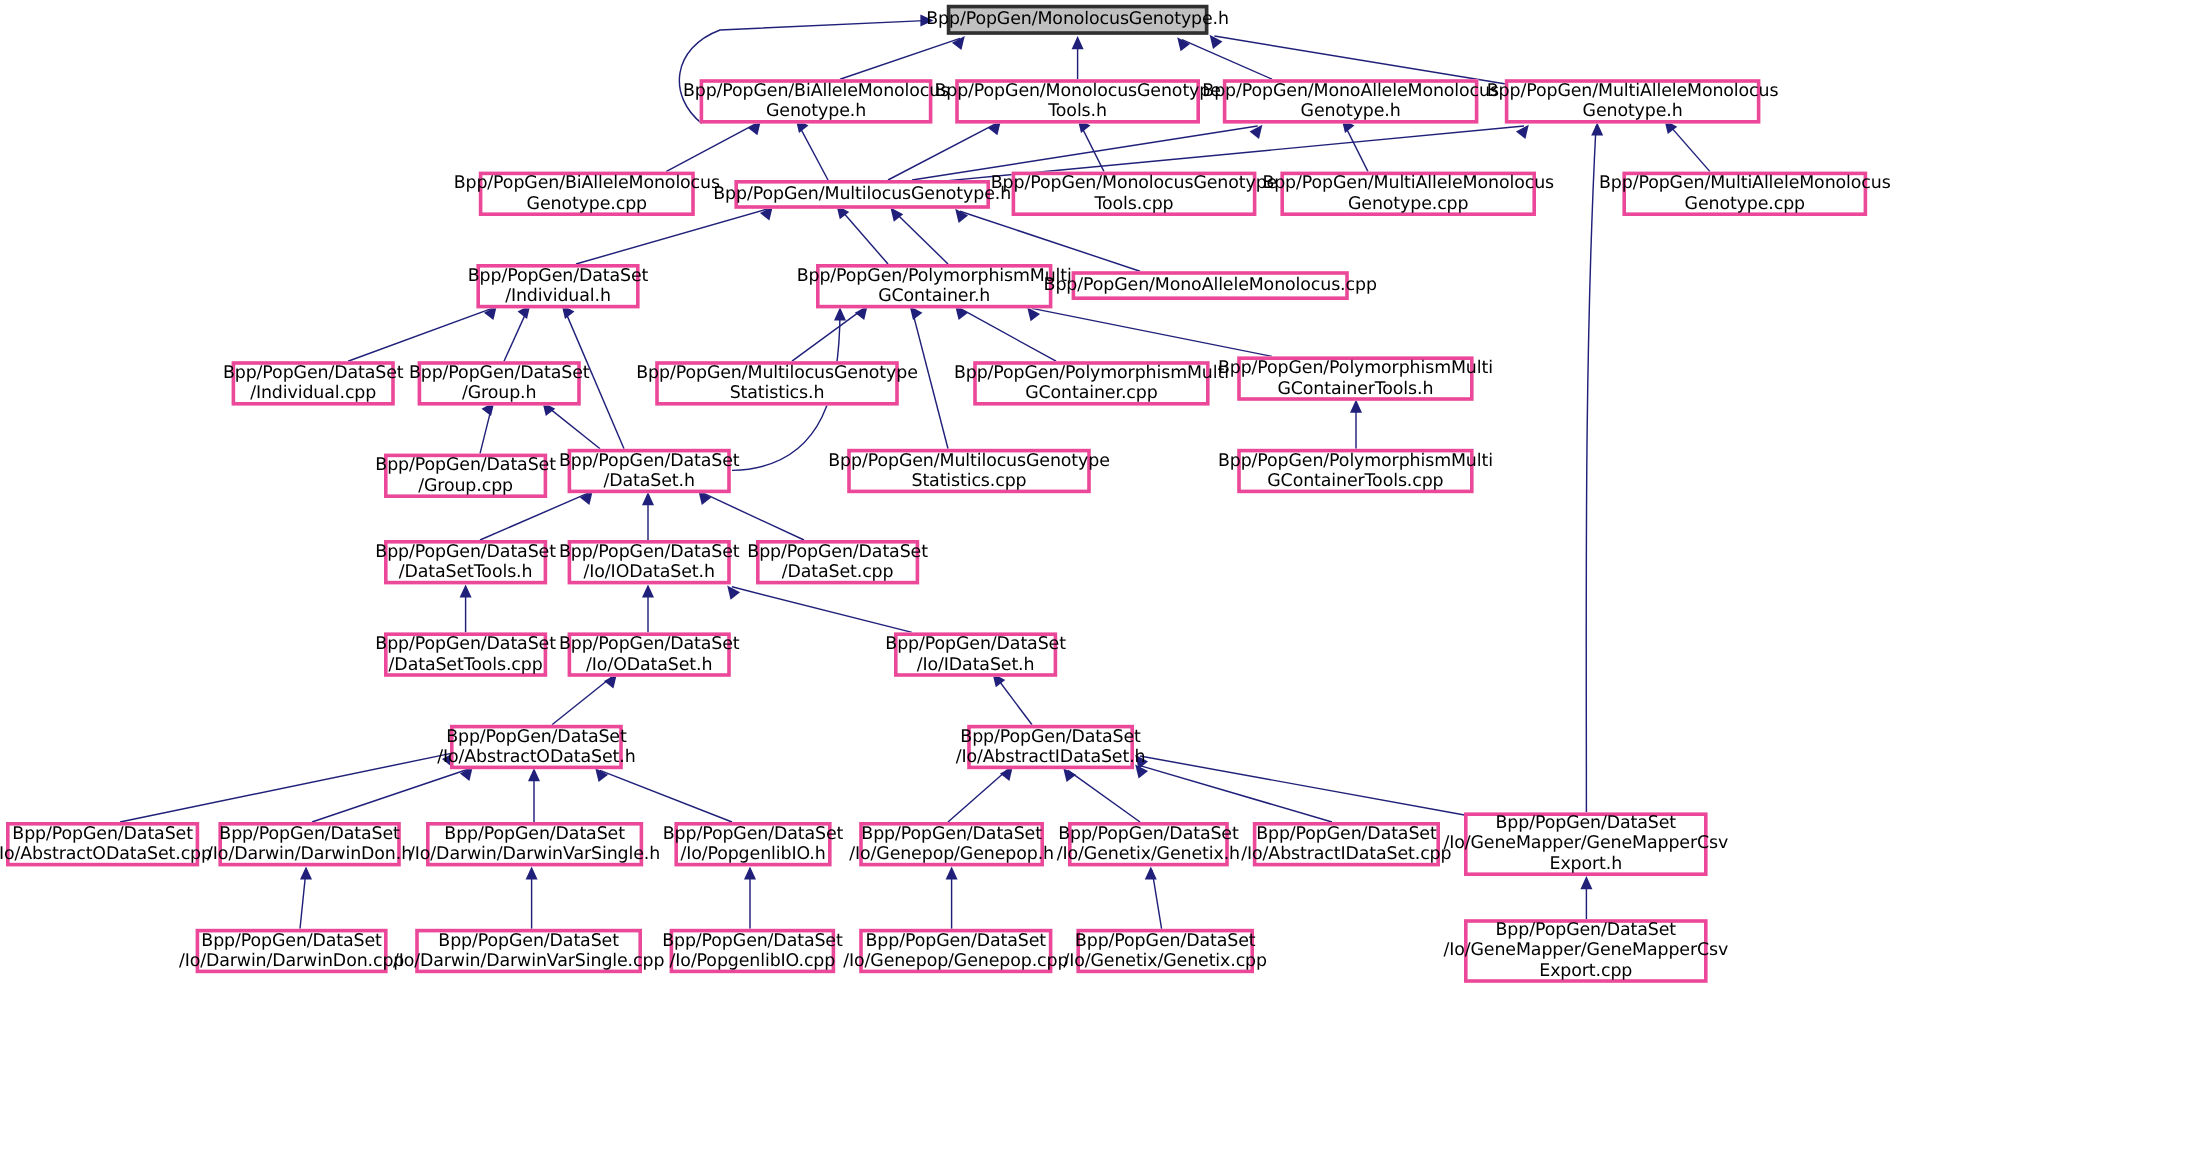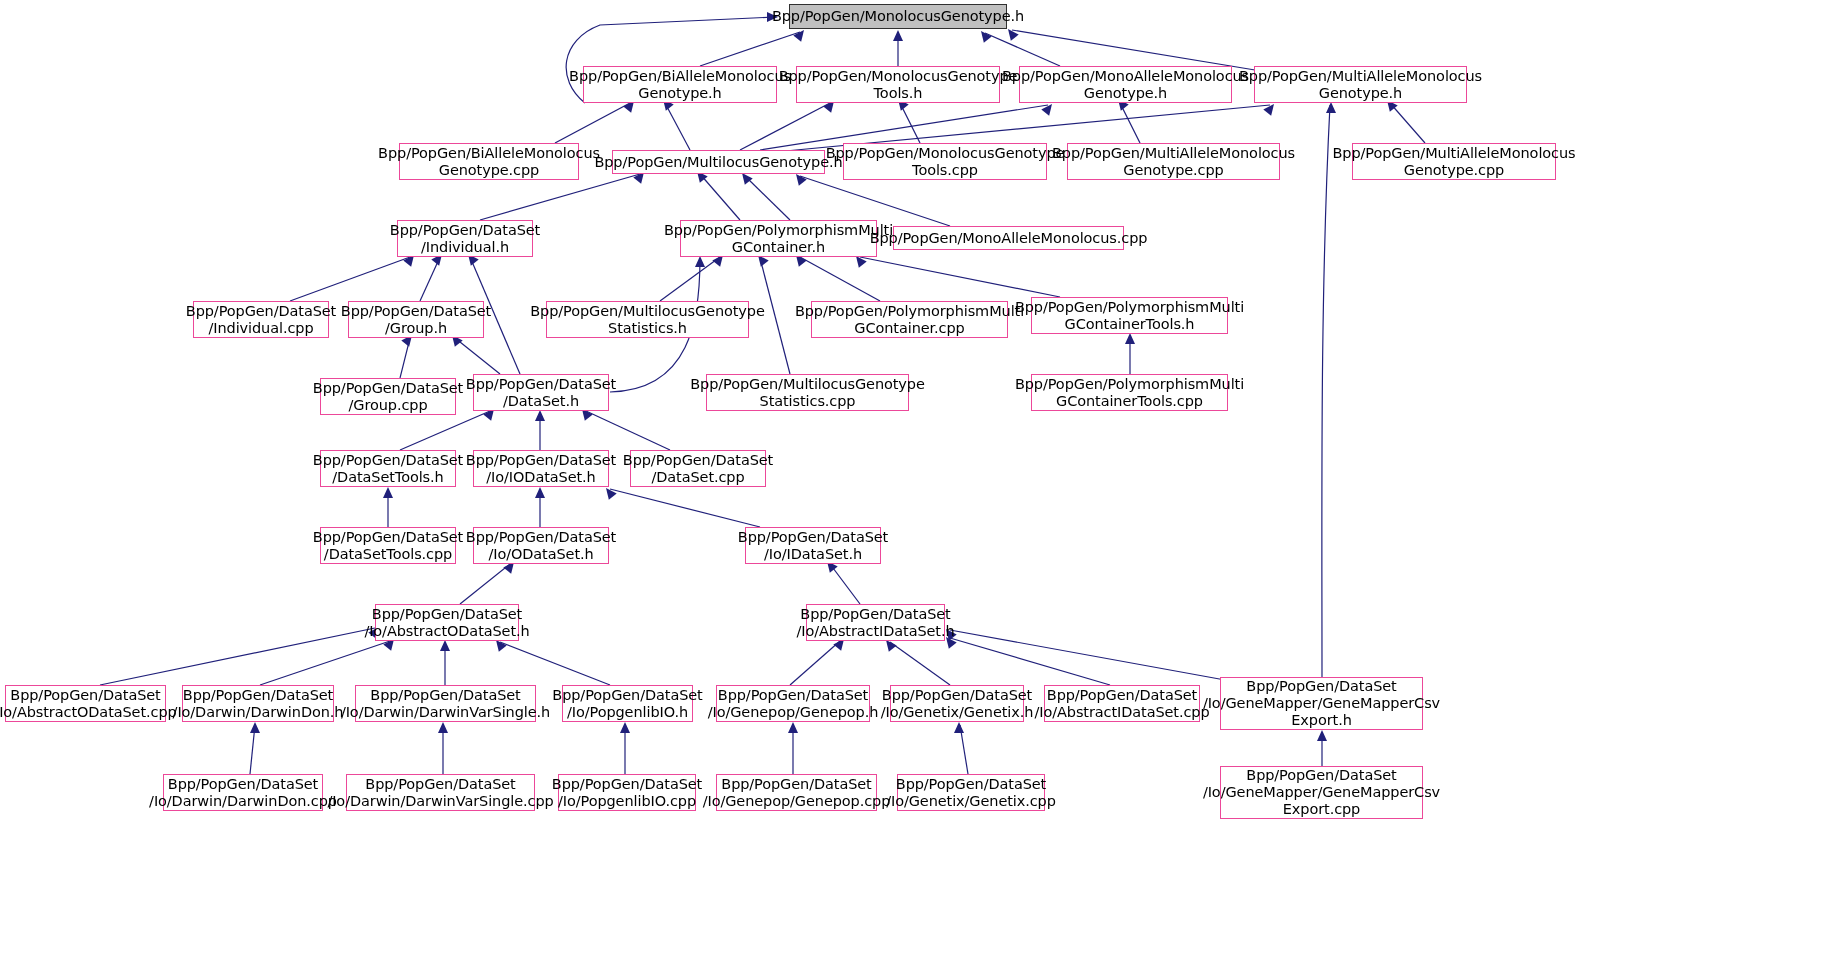--- a/index.html
+++ b/index.html
@@ -19,21 +19,21 @@
   #edge-layer {
     position: absolute;
     left: 0; top: 0;
     width: 1833px;
     height: 960px;
     pointer-events: none;
   }
   .node {
     position: absolute;
     box-sizing: border-box;
-    border: 1px solid #ec4899;
+    border: 3px solid #ec4899;
     background: #ffffff;
     color: #000000;
     display: flex;
     align-items: center;
     justify-content: center;
     text-align: center;
     font-size: 14.5px;
     line-height: 17px;
     letter-spacing: -0.1px;
     white-space: pre-line;

